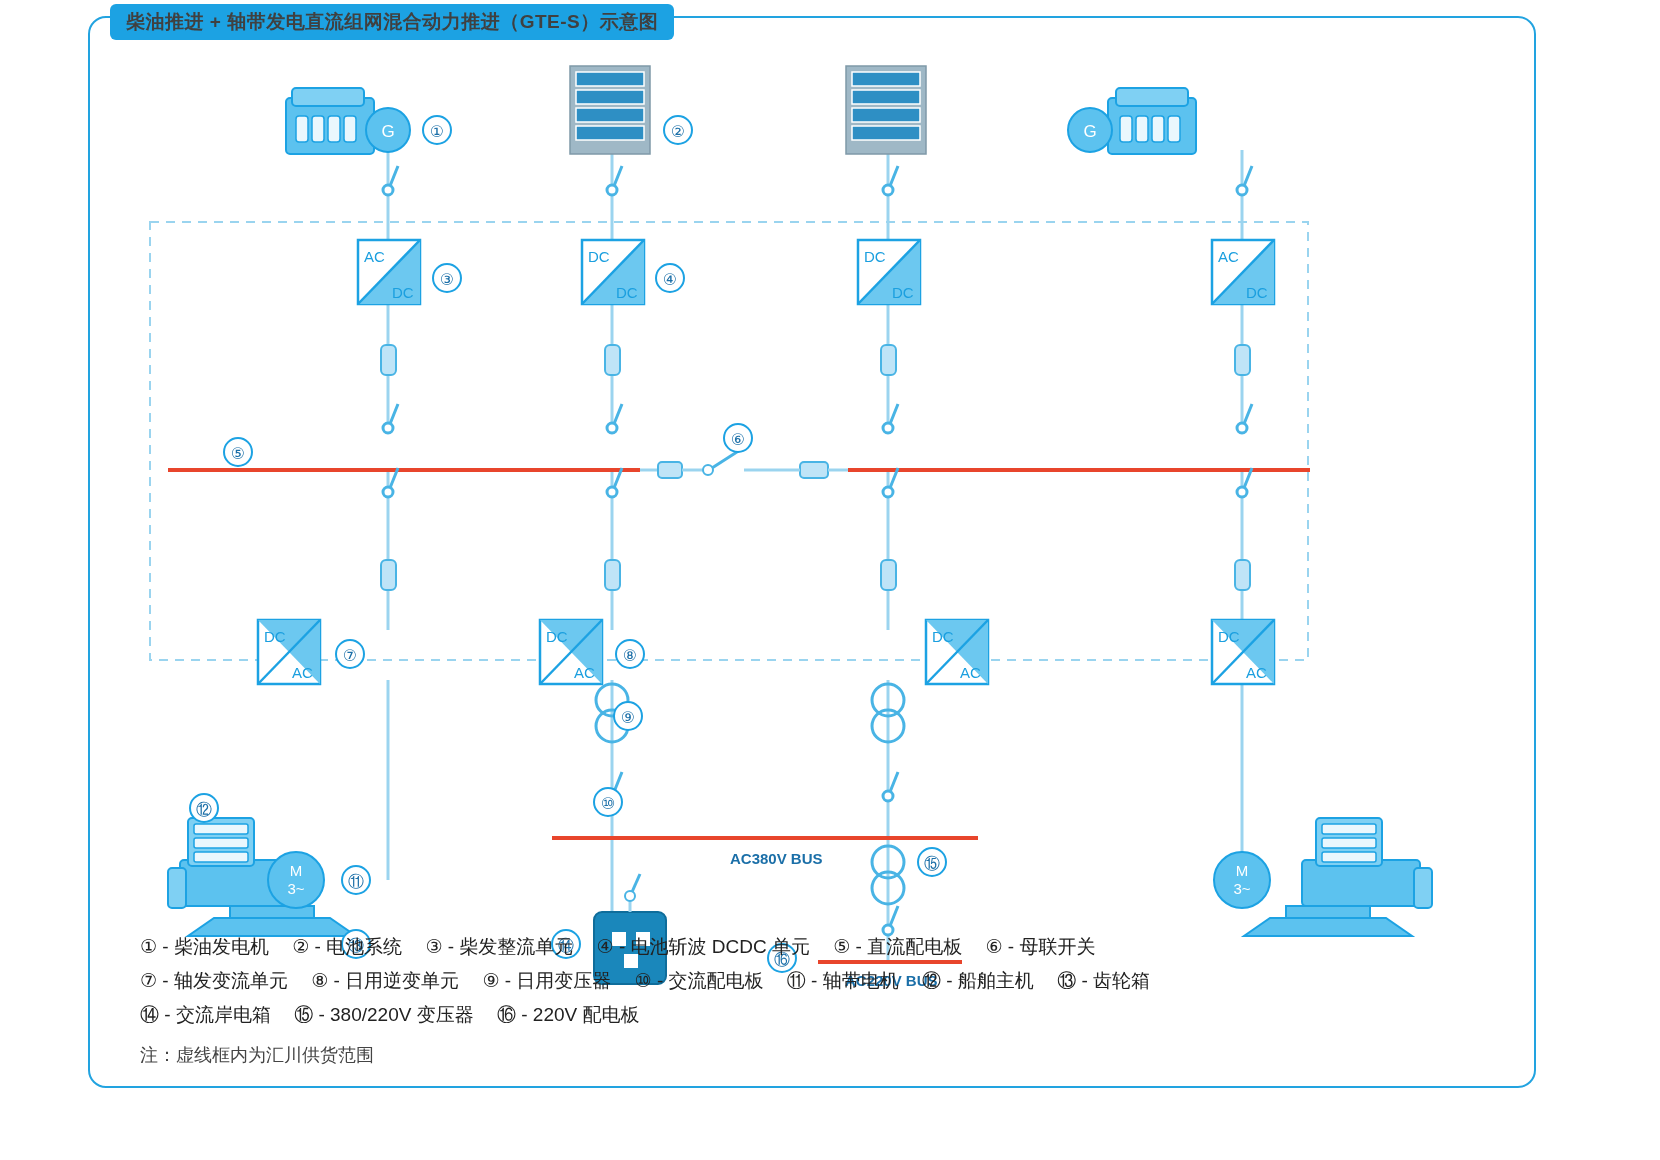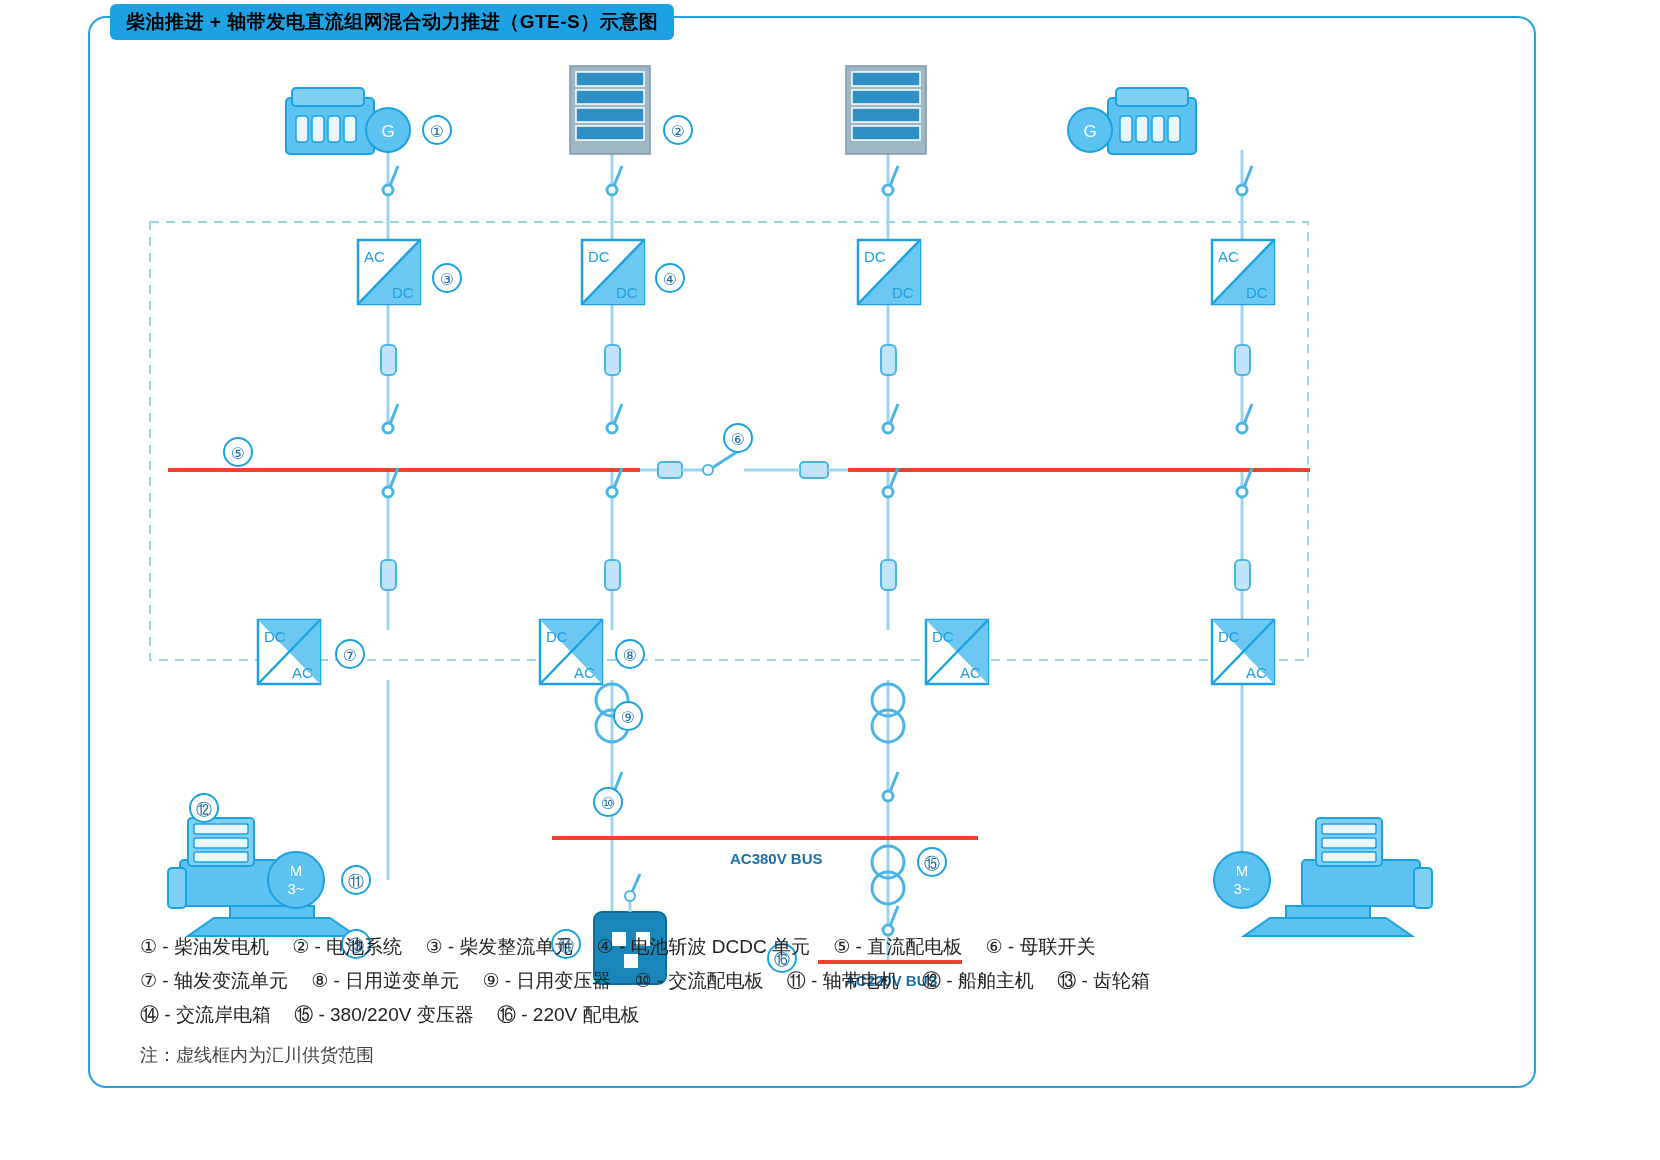--- a/index.html
+++ b/index.html
@@ -1,21 +1,21 @@
 <!DOCTYPE html>
 <html><head>
 <meta charset="utf-8">
 <style>
   html,body{margin:0;padding:0;background:#ffffff;}
   body{width:1660px;height:1160px;font-family:"Liberation Sans","DejaVu Sans",sans-serif;color:#1a1a1a;}
   #root{position:relative;width:1660px;height:1160px;overflow:hidden;}
 
   .frame{position:absolute;left:88px;top:16px;width:1448px;height:1072px;border:2px solid #22a3e0;border-radius:18px;box-sizing:border-box;}
 
-  .title-tab{position:absolute;left:110px;top:4px;height:36px;background:#1ca2e3;border-radius:6px;display:flex;align-items:center;padding:0 16px;color:#000000;font-size:19px;font-weight:bold;letter-spacing:.5px;white-space:nowrap;}
+  .title-tab{position:absolute;left:110px;top:4px;height:36px;background:#1ca2e3;border-radius:6px;display:flex;align-items:center;padding:0 16px;color:#404040;font-size:19px;font-weight:bold;letter-spacing:.5px;white-space:nowrap;}
 
   svg.diagram{position:absolute;left:0;top:0;width:1660px;height:1160px;}
 
   .legend{position:absolute;left:140px;top:930px;width:1300px;font-size:19px;color:#222;line-height:34px;}
   .legend .row{white-space:nowrap;}
   .legend .it{margin-right:18px;}
   .note{font-size:18px;color:#444;margin-top:6px;}
 
   .lbl{font-size:15px;fill:#1b9fdf;}
 </style>

